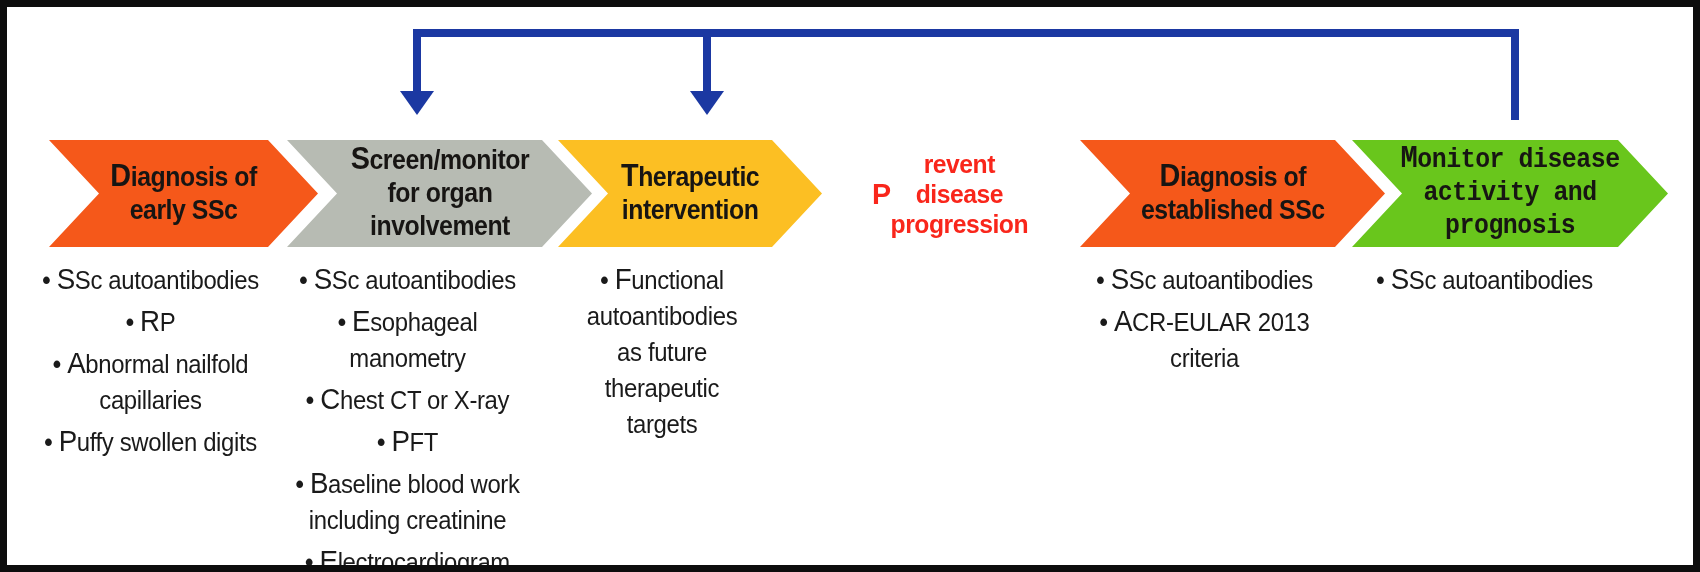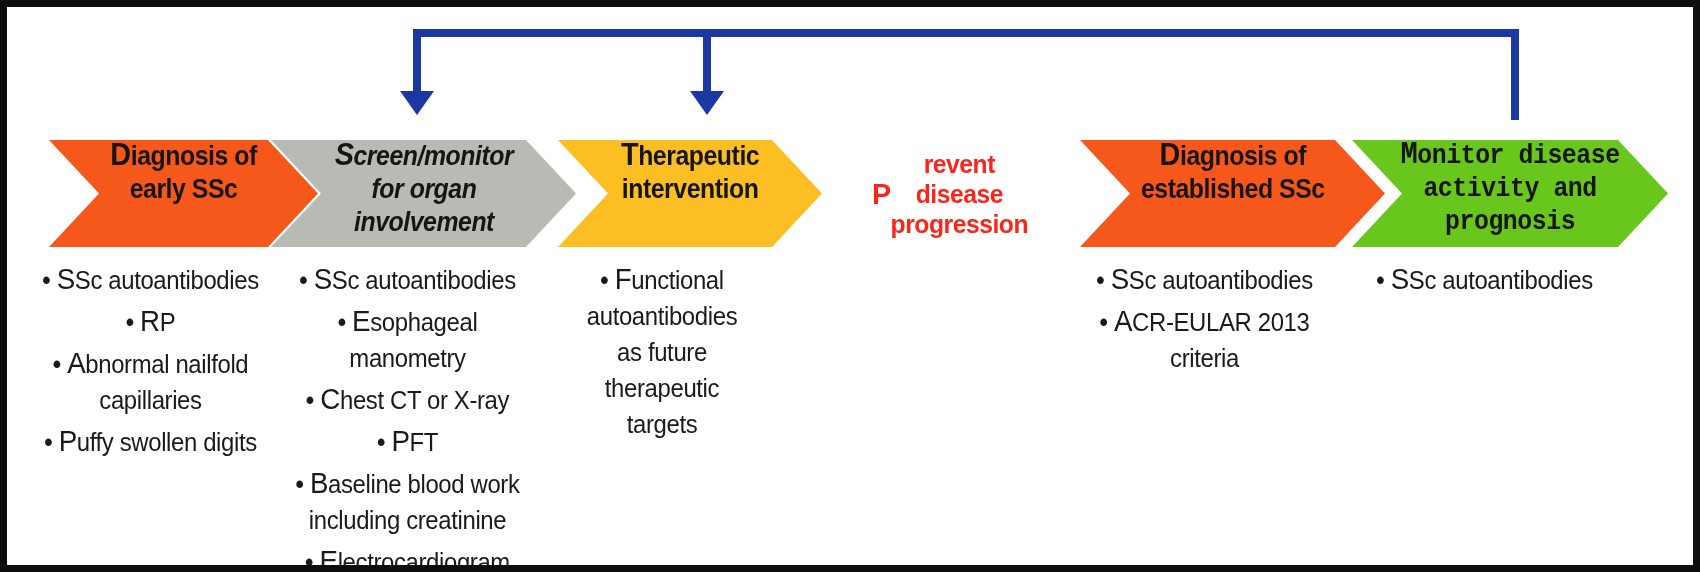--- a/index.html
+++ b/index.html
@@ -24,24 +24,24 @@
     border-left:17px solid transparent;
     border-right:17px solid transparent;
     border-top:24px solid #1b38a2;
   }
   .ah1{left:393px;top:84px;}
   .ah2{left:683px;top:84px;}
   
   .arrow{
     position:absolute;top:133px;height:107px;
     clip-path:polygon(0 0, calc(100% - 50px) 0, 100% 50%, calc(100% - 50px) 100%, 0 100%, 50px 50%);
-    display:flex;align-items:flex-start;justify-content:center;
+    display:flex;align-items:center;justify-content:center;
   }
   .a1{left:42px;width:269px;}
-  .a2{left:264px;width:305px;font-style:italic;}
+  .a2{left:280px;width:305px;}
   .a3{left:551px;width:264px;}
   .a4{left:1073px;width:305px;}
   .a5{left:1345px;width:316px;}
   .arrow-title{
     font-weight:bold;font-size:27px;line-height:33px;
     letter-spacing:-0.5px;color:#171513;text-align:center;
     white-space:pre-line;
     transform:scaleX(0.92);transform-origin:50% 50%;
   }
   

